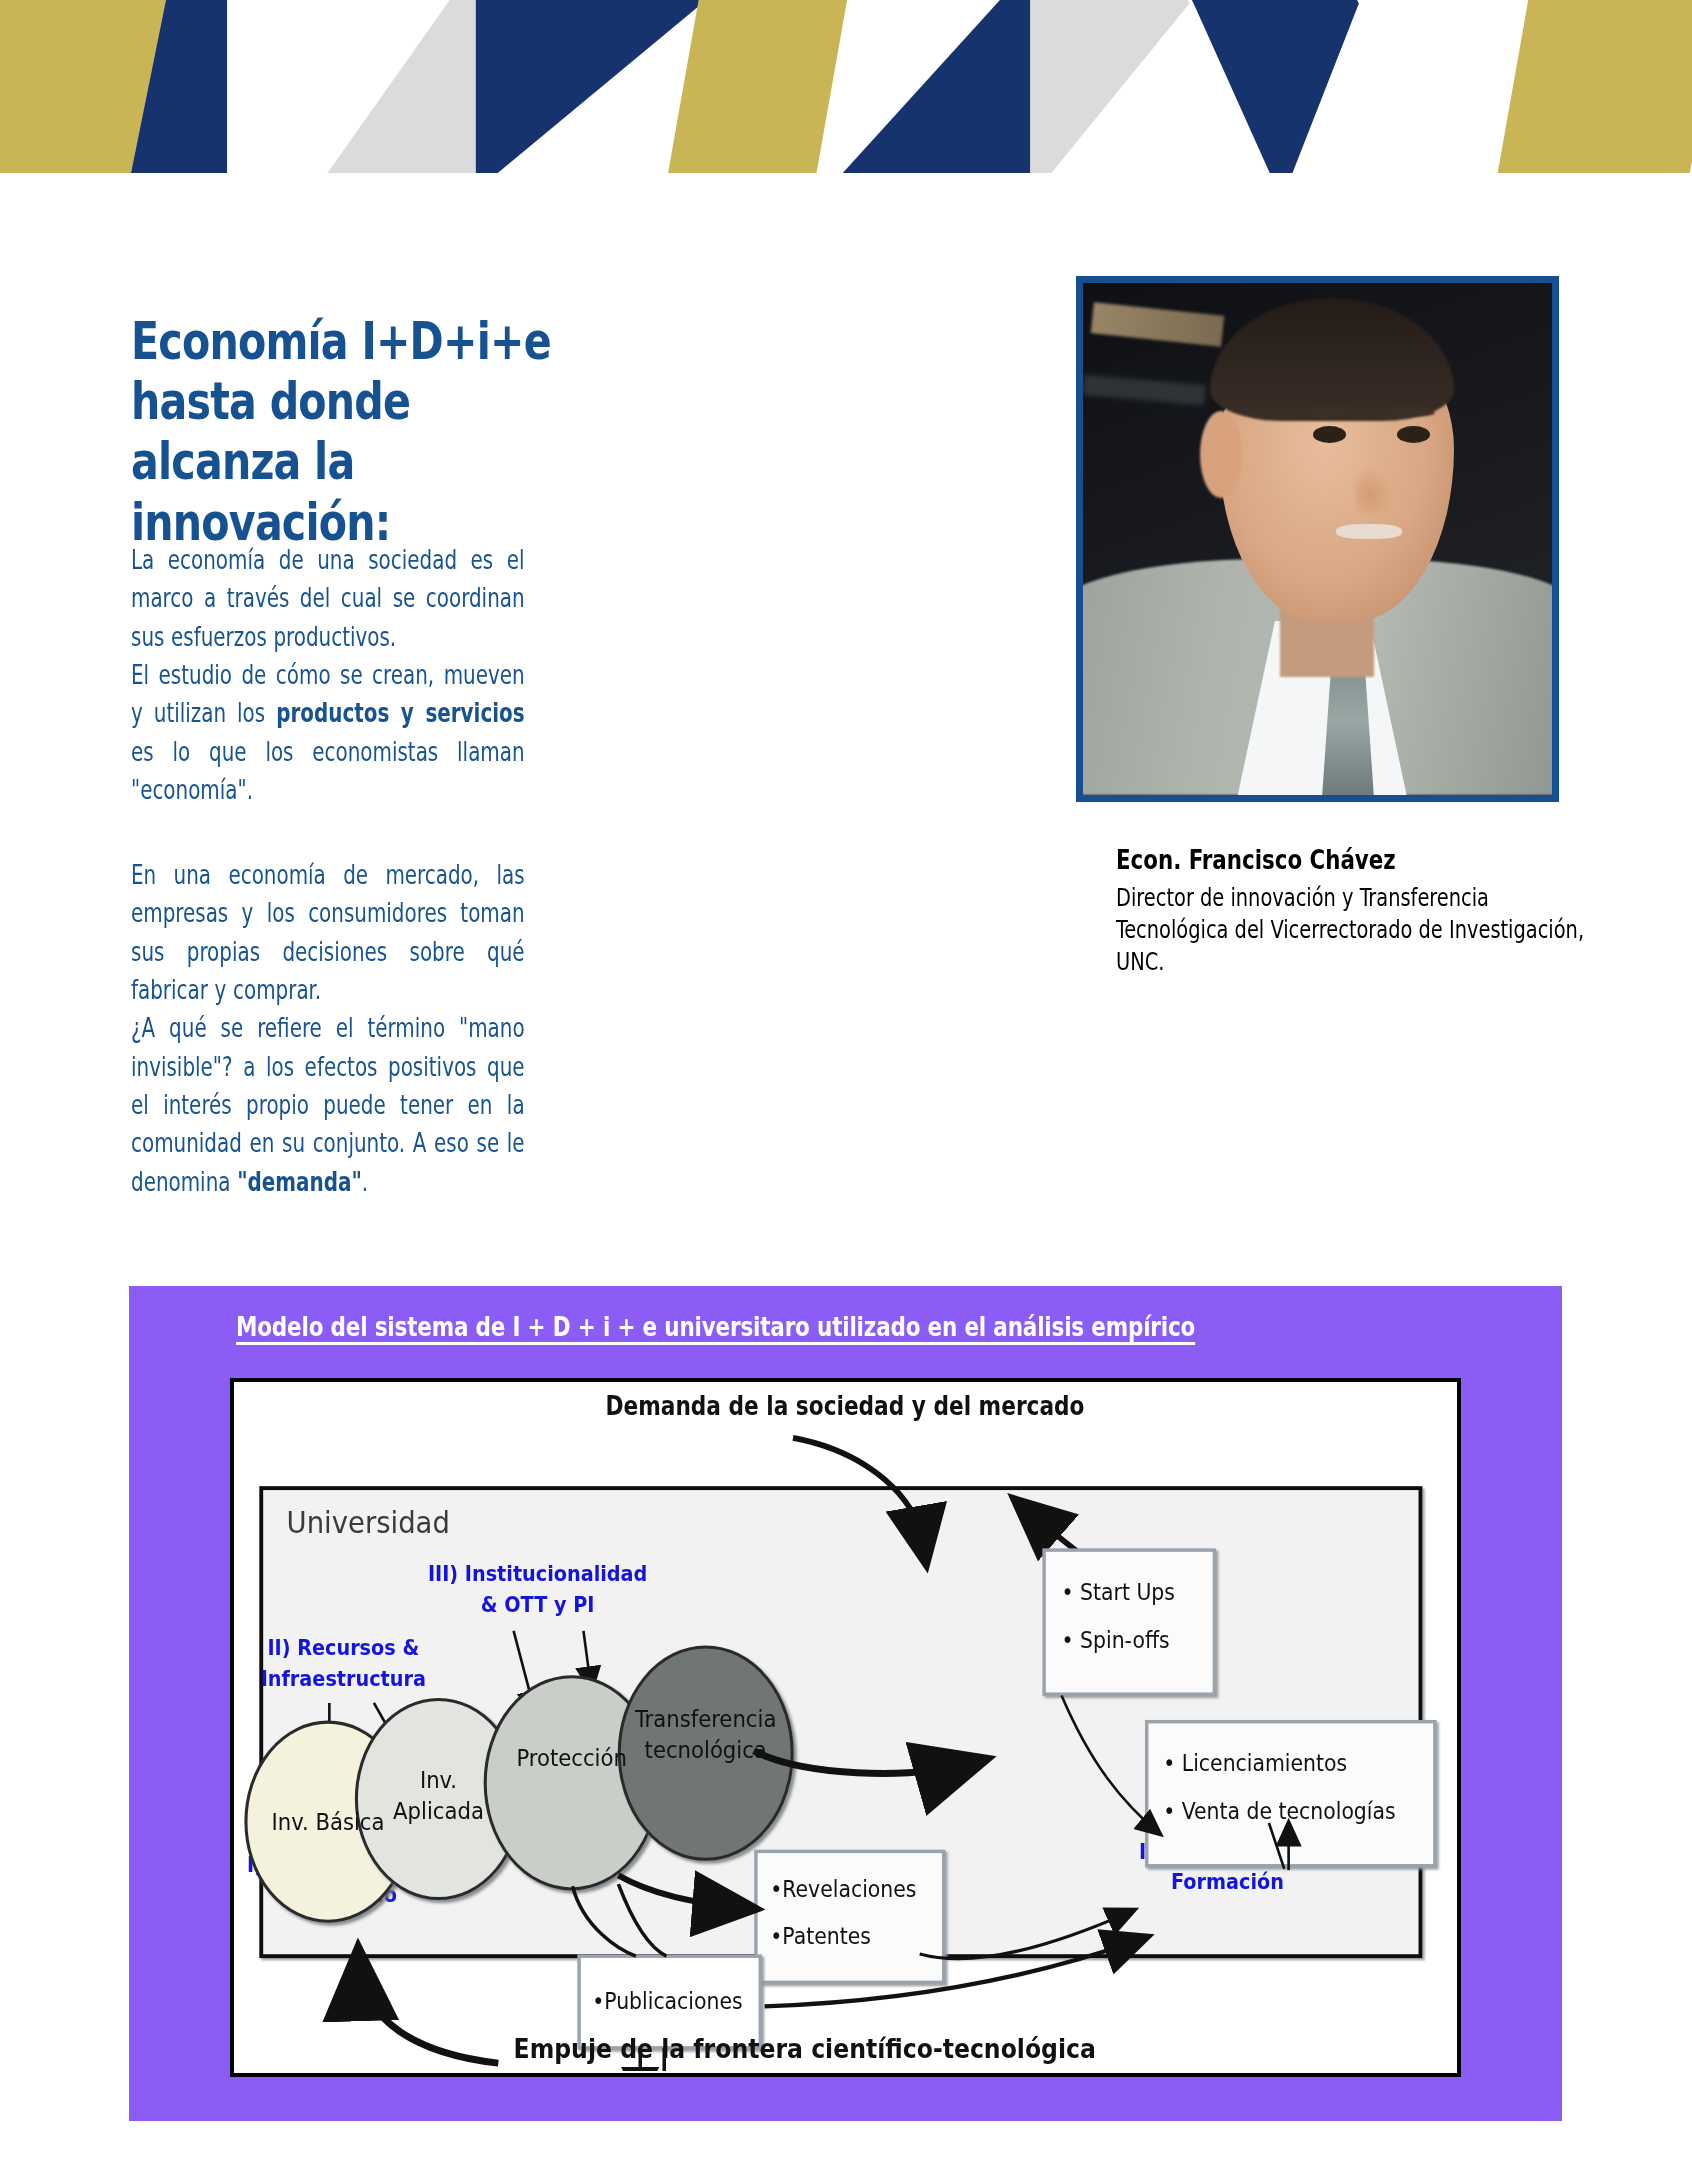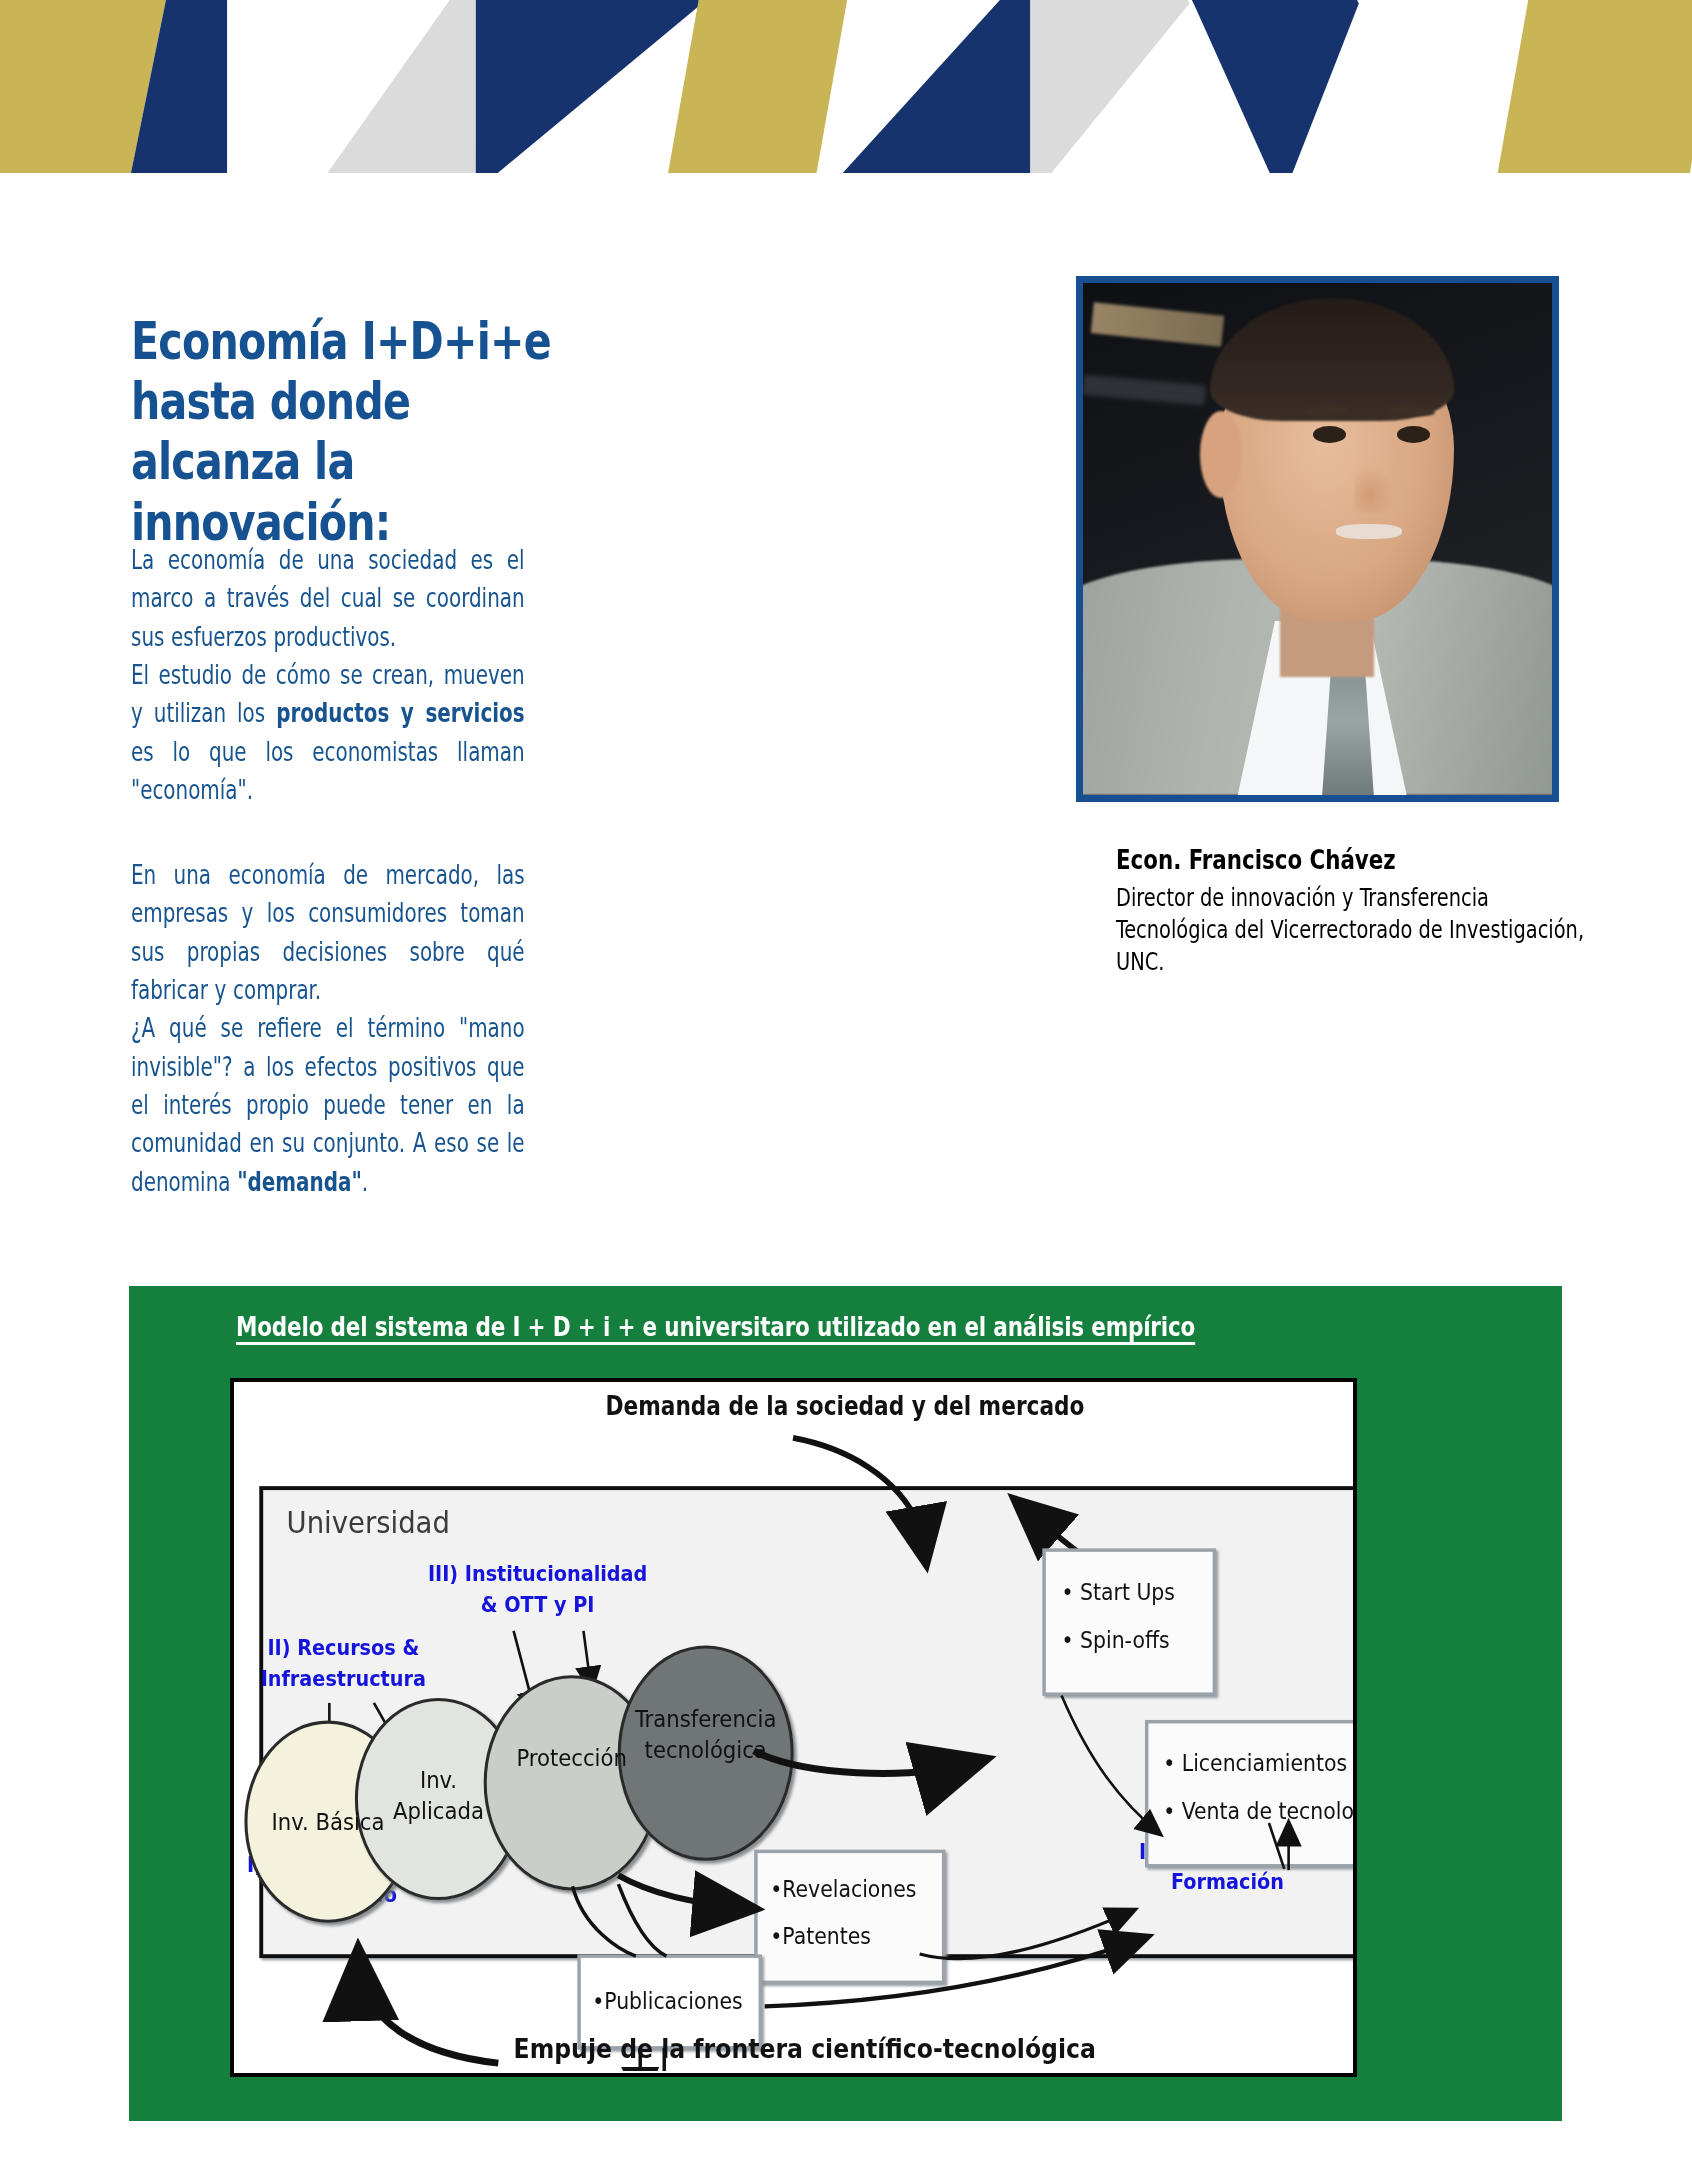--- a/index.html
+++ b/index.html
@@ -215,21 +215,21 @@
     width: 546px;
   }
 
   
   #diagram-panel {
     position: absolute;
     left: 129px;
     top: 1286px;
     width: 1433px;
     height: 835px;
-    background: #15803d;
+    background: #8b5cf6;
   }
   #diagram-heading {
     position: absolute;
     left: 107px;
     top: 26px;
     width: 1310px;
     font-family: "DejaVu Sans Condensed", "Liberation Sans Narrow", "Liberation Sans", sans-serif;
     font-weight: bold;
     font-size: 26px;
     color: #ffffff;
@@ -238,21 +238,21 @@
     text-decoration-thickness: 2.6px;
     letter-spacing: -0.2px;
     transform: scaleX(0.92);
     transform-origin: left top;
     white-space: nowrap;
   }
   #diagram-image {
     position: absolute;
     left: 101px;
     top: 92px;
-    width: 1127px;
+    width: 1231px;
     height: 699px;
     background: #ffffff;
     border: 4.8px solid #000000;
     box-sizing: border-box;
     overflow: hidden;
   }
   #diagram-image svg { display: block; }
 </style>
 </head>
 <body>

